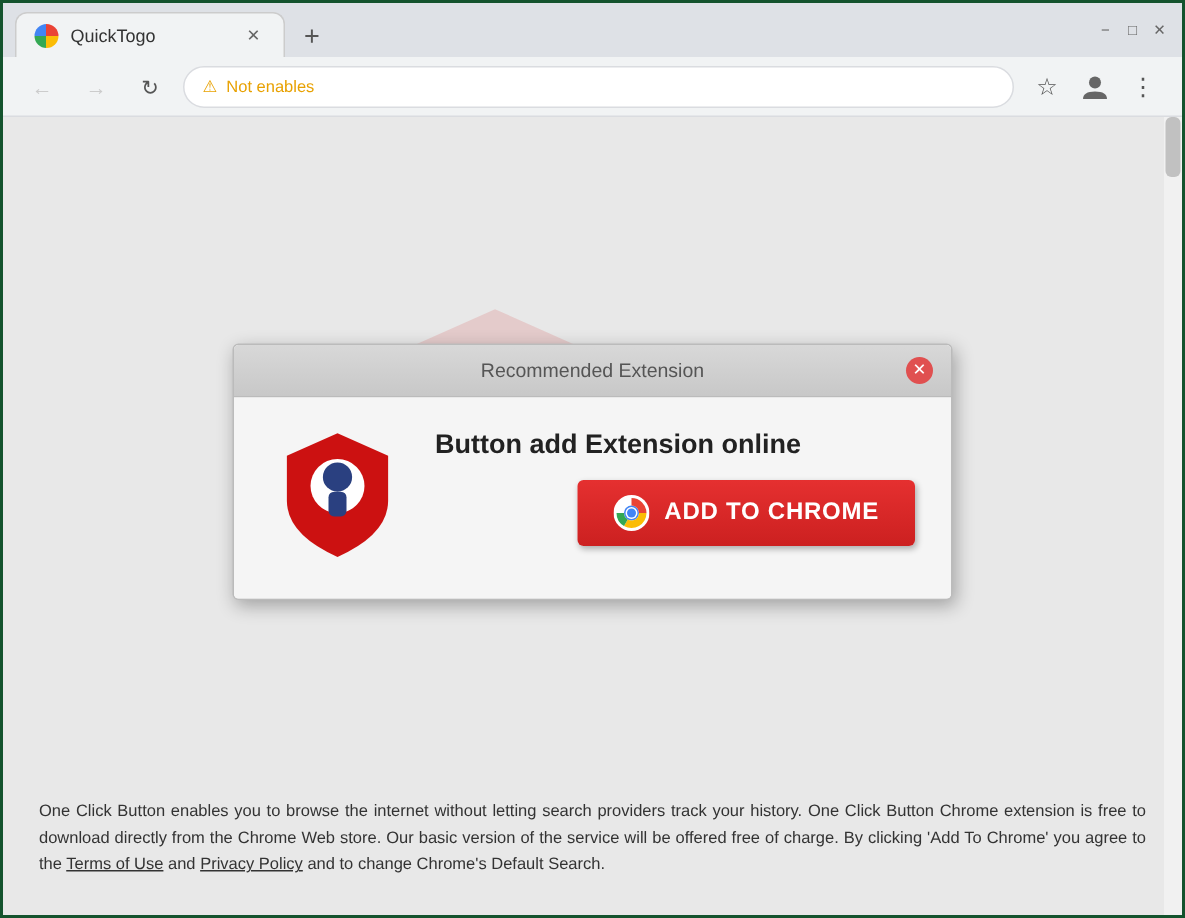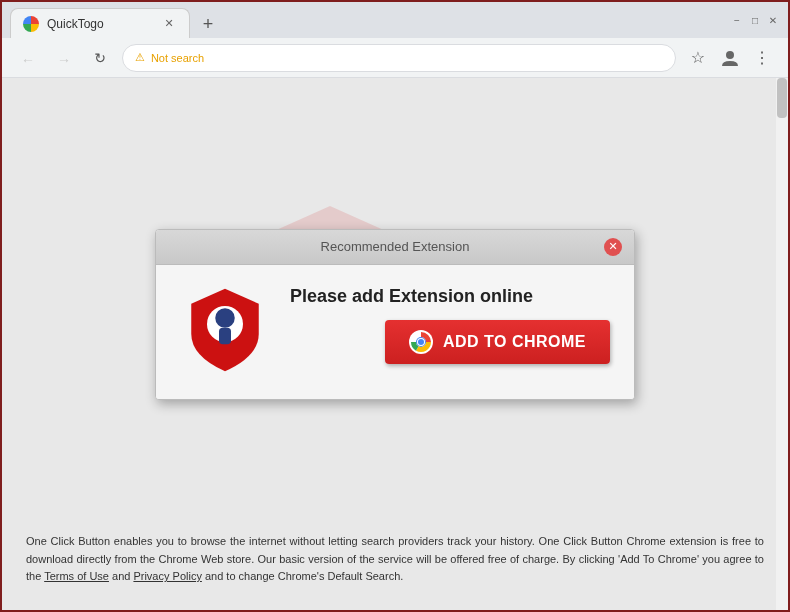--- a/index.html
+++ b/index.html
@@ -10,21 +10,21 @@
       background: #4a7ab5;
       font-family: Arial, sans-serif;
       overflow: hidden;
     }
 
     
     .browser-window {
       width: 790px;
       height: 612px;
       background: #dee1e6;
-      border: 2px solid #7f1d1d;
+      border: 2px solid #14532d;
       display: flex;
       flex-direction: column;
     }
 
     
     .title-bar {
       background: #dee1e6;
       height: 36px;
       display: flex;
       align-items: center;
@@ -408,21 +408,21 @@
       <div class="win-btn">✕</div>
     </div>
   </div>
 
   <div class="nav-bar">
     <div class="nav-btn disabled">←</div>
     <div class="nav-btn disabled">→</div>
     <div class="nav-btn">↻</div>
     <div class="address-bar-container">
       <span class="security-icon">⚠</span>
-      <span class="not-secure-text">Not search</span>
+      <span class="not-secure-text">Not enables</span>
       <input class="address-input" type="text" value="" style="">
     </div>
     <div class="toolbar-icons">
       <div class="toolbar-icon">☆</div>
       <div class="toolbar-icon">
         <svg width="18" height="18" viewBox="0 0 18 18">
           <circle cx="9" cy="6" r="4" fill="#666"></circle>
           <path d="M1 17 Q1 12 9 12 Q17 12 17 17" fill="#666"></path>
         </svg>
       </div>
@@ -458,21 +458,21 @@
             <div class="shield-icon-container">
               <svg class="shield-svg" viewBox="0 0 100 120">
                 <path d="M50 5 L95 25 L95 65 Q95 95 50 115 Q5 95 5 65 L5 25 Z" fill="#cc1111"></path>
                 <circle cx="50" cy="52" r="24" fill="white"></circle>
                 <circle cx="50" cy="44" r="13" fill="#2a4080"></circle>
                 <rect x="42" y="57" width="16" height="22" rx="5" fill="#2a4080"></rect>
               </svg>
             </div>
 
             <div class="dialog-text-section">
-              <div class="dialog-heading">Please add Extension online</div>
+              <div class="dialog-heading">Button add Extension online</div>
               <div style="text-align:right;">
                 <button class="add-to-chrome-btn">
 
                   <svg width="24" height="24" viewBox="0 0 24 24">
                     <circle cx="12" cy="12" r="12" fill="white"></circle>
                     <circle cx="12" cy="12" r="5" fill="#4285f4"></circle>
 
                     <path d="M12 2 A10 10 0 0 1 22 12 L17 12 A5 5 0 0 0 12 7 Z" fill="#ea4335"></path>
                     <path d="M22 12 A10 10 0 0 1 7 20.66 L9.5 16.33 A5 5 0 0 0 17 12 Z" fill="#fbbc05"></path>
                     <path d="M7 20.66 A10 10 0 0 1 2 12 L7 12 A5 5 0 0 0 9.5 16.33 Z" fill="#34a853"></path>

